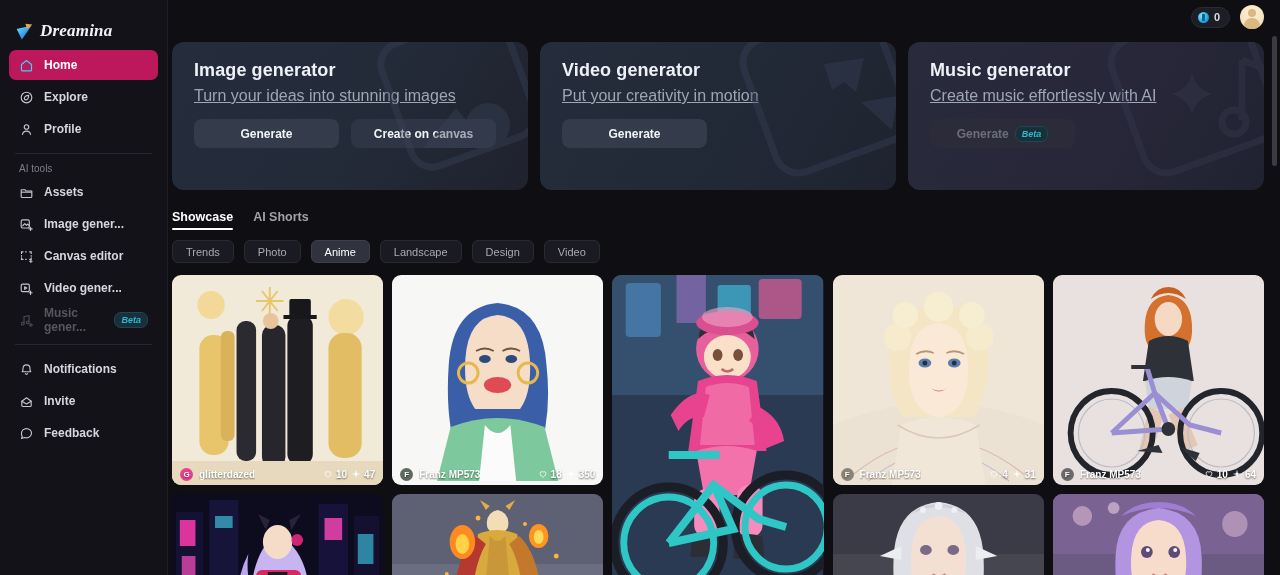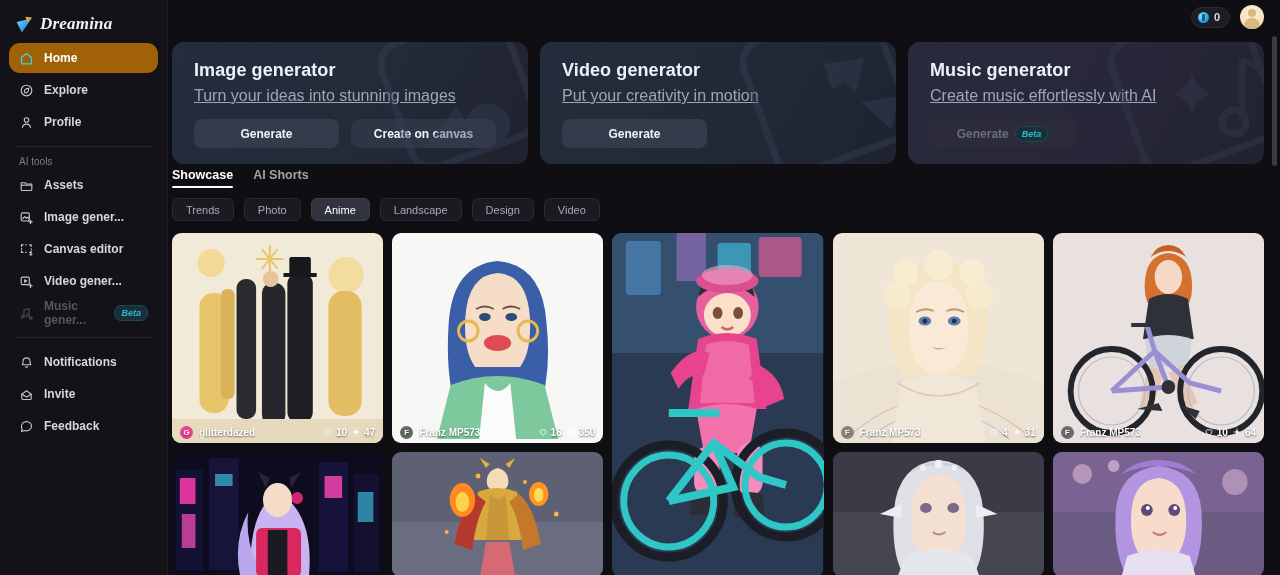--- a/index.html
+++ b/index.html
@@ -16,36 +16,36 @@
   .sidebar {
     width: 168px; height: 575px;
     background: #121218;
     border-right: 1px solid #1d1d24;
     flex: 0 0 168px;
     padding: 0 9px;
     position: relative;
   }
   .logo-row {
     height: 34px; display: flex; align-items: center; gap: 5px;
-    padding-left: 5px; margin-top: 7px;
+    padding-left: 5px; margin-top: 14px;
   }
   .logo-mark { width: 21px; height: 21px; display: block; }
   .logo-text {
     font-family: "Liberation Serif", serif;
     font-style: italic; font-weight: 700; font-size: 17px;
     color: #f2f2f5; letter-spacing: .2px;
   }
   .nav-item {
     display: flex; align-items: center; gap: 10px;
     height: 30px; padding: 0 10px; border-radius: 7px;
     margin-top: 2px; cursor: pointer;
     color: #d5d7de; font-size: 12px; font-weight: 600;
   }
   .nav-item .ico { width: 15px; height: 15px; flex: 0 0 15px; display:block; color:#c3c6ce; }
-  .nav-item.active { background: #a16207; color: #ffffff; border-radius: 11px; }
+  .nav-item.active { background: #be185d; color: #ffffff; }
   .nav-item.active .ico { color: #3fd2f0; }
   .nav-item.disabled { color: #55565e; }
   .nav-item.disabled .ico { color: #4a4b53; }
   .nav-sep { height:1px; background:#26262e; margin: 9px 6px 0 6px; }
   .nav-group-label {
     font-size: 10px; color: #7c7e88; padding: 0 10px;
     margin-top: 9px; margin-bottom: 3px; font-weight: 400;
   }
   .beta-pill {
     margin-left: auto; font-size: 9px; font-style: italic; font-weight: 700;
@@ -75,42 +75,42 @@
     overflow:hidden; position:relative; cursor:pointer;
   }
   .avatar-btn::before{content:"";position:absolute;left:50%;top:4px;width:8px;height:8px;
     transform:translateX(-50%);border-radius:50%;background:#d9b882;}
   .avatar-btn::after{content:"";position:absolute;left:50%;top:13px;width:16px;height:12px;
     transform:translateX(-50%);border-radius:8px 8px 0 0;background:#d9b882;}
 
   
   .promo-row { display:flex; gap:12px; padding: 8px 16px 0 4px; }
   .promo {
-    flex:1; height: 122px; border-radius: 12px; position: relative; overflow: hidden;
+    flex:1; height: 148px; border-radius: 12px; position: relative; overflow: hidden;
     padding: 18px 22px 0 22px;
   }
   .promo.img { background: linear-gradient(120deg,#252d3d 0%, #232a38 55%, #20222e 100%); }
   .promo.vid { background: linear-gradient(120deg,#252c3b 0%, #222936 55%, #1f2330 100%); }
   .promo.mus { background: linear-gradient(120deg,#2a2a3d 0%, #272739 55%, #212231 100%); }
   .promo h3 { font-size: 18px; font-weight: 700; color:#eef1f7; letter-spacing:.1px; }
   .promo p { font-size: 16px; color:#9ea5b4; margin-top: 6px; text-decoration: underline; }
   .promo-btns { display:flex; gap:12px; margin-top: 14px; }
   .pbtn {
     height: 29px; min-width: 145px; border-radius: 8px;
     background:#343b4b; color:#f2f4f8; font-size:12px; font-weight:700;
     display:flex; align-items:center; justify-content:center; cursor:pointer; gap:6px;
     border:none;
   }
   .pbtn.ghost { background:#2e3545; }
   .pbtn.disabled { background:#2b2b3a; color:#6d6e7c; cursor:default; }
   .pbtn .beta-pill { margin-left:0; }
   .promo-deco { position:absolute; right:-10px; top:-12px; width:200px; height:150px; opacity:.4; pointer-events:none; }
 
   
-  .tabs { display:flex; gap:20px; padding: 4px 0 0 4px; }
+  .tabs { display:flex; gap:20px; padding: 20px 0 0 4px; }
   .tab { font-size:12.5px; font-weight:700; color:#a3a3a3; padding-bottom:6px; cursor:pointer; position:relative; }
   .tab.active { color:#ffffff; }
   .tab.active::after { content:""; position:absolute; left:0; right:0; bottom:0; height:2px; background:#ffffff; border-radius:2px; }
 
   
   .chips { display:flex; gap:10px; padding: 10px 0 0 4px; }
   .chip {
     height: 23px; padding: 0 13px; border-radius: 6px;
     background:#1a1b22; border:1px solid #282932; color:#a7aab4;
     font-size:11px; font-weight:400; display:flex; align-items:center; cursor:pointer;

